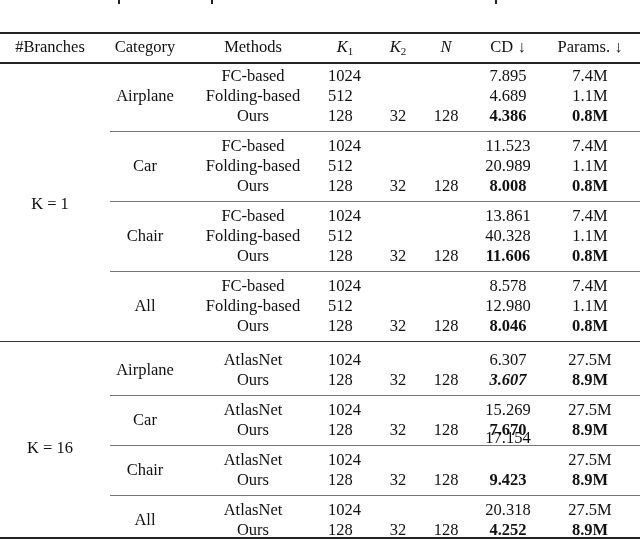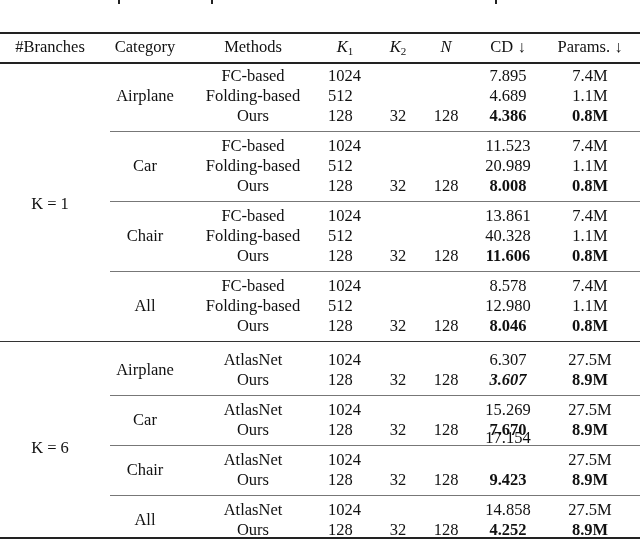--- a/index.html
+++ b/index.html
@@ -197,28 +197,28 @@
       <span class="cell c b" style="left: 508px; top: 470px;">9.423</span>
       <span class="cell c b" style="left: 590px; top: 470px;">8.9M</span>
     </div>
     <span class="cell c" style="left: 145px; top: 460px;">Chair</span>
     <div class="rule thin" style="left: 110px; width: 530px; top: 495px;"></div>
     <div>
       <span class="cell c" style="left: 253px; top: 500px;">AtlasNet</span>
       <span class="cell" style="left: 328px; top: 500px;">1024</span>
       <span class="cell c" style="left: 398px; top: 500px;"></span>
       <span class="cell c" style="left: 446px; top: 500px;"></span>
-      <span class="cell c" style="left: 508px; top: 500px;">14.858</span>
+      <span class="cell c" style="left: 508px; top: 500px;">20.318</span>
       <span class="cell c" style="left: 590px; top: 500px;">27.5M</span>
     </div>
     <div>
       <span class="cell c" style="left: 253px; top: 520px;">Ours</span>
       <span class="cell" style="left: 328px; top: 520px;">128</span>
       <span class="cell c" style="left: 398px; top: 520px;">32</span>
       <span class="cell c" style="left: 446px; top: 520px;">128</span>
       <span class="cell c b" style="left: 508px; top: 520px;">4.252</span>
       <span class="cell c b" style="left: 590px; top: 520px;">8.9M</span>
     </div>
     <span class="cell c" style="left: 145px; top: 510px;">All</span>
-    <span class="cell c" style="left: 50px; top: 438px;">K = 6</span>
+    <span class="cell c" style="left: 50px; top: 438px;">K = 16</span>
   </div>
 
 <div class="rule thick" style="top:537px"></div>
 
 </body></html>

